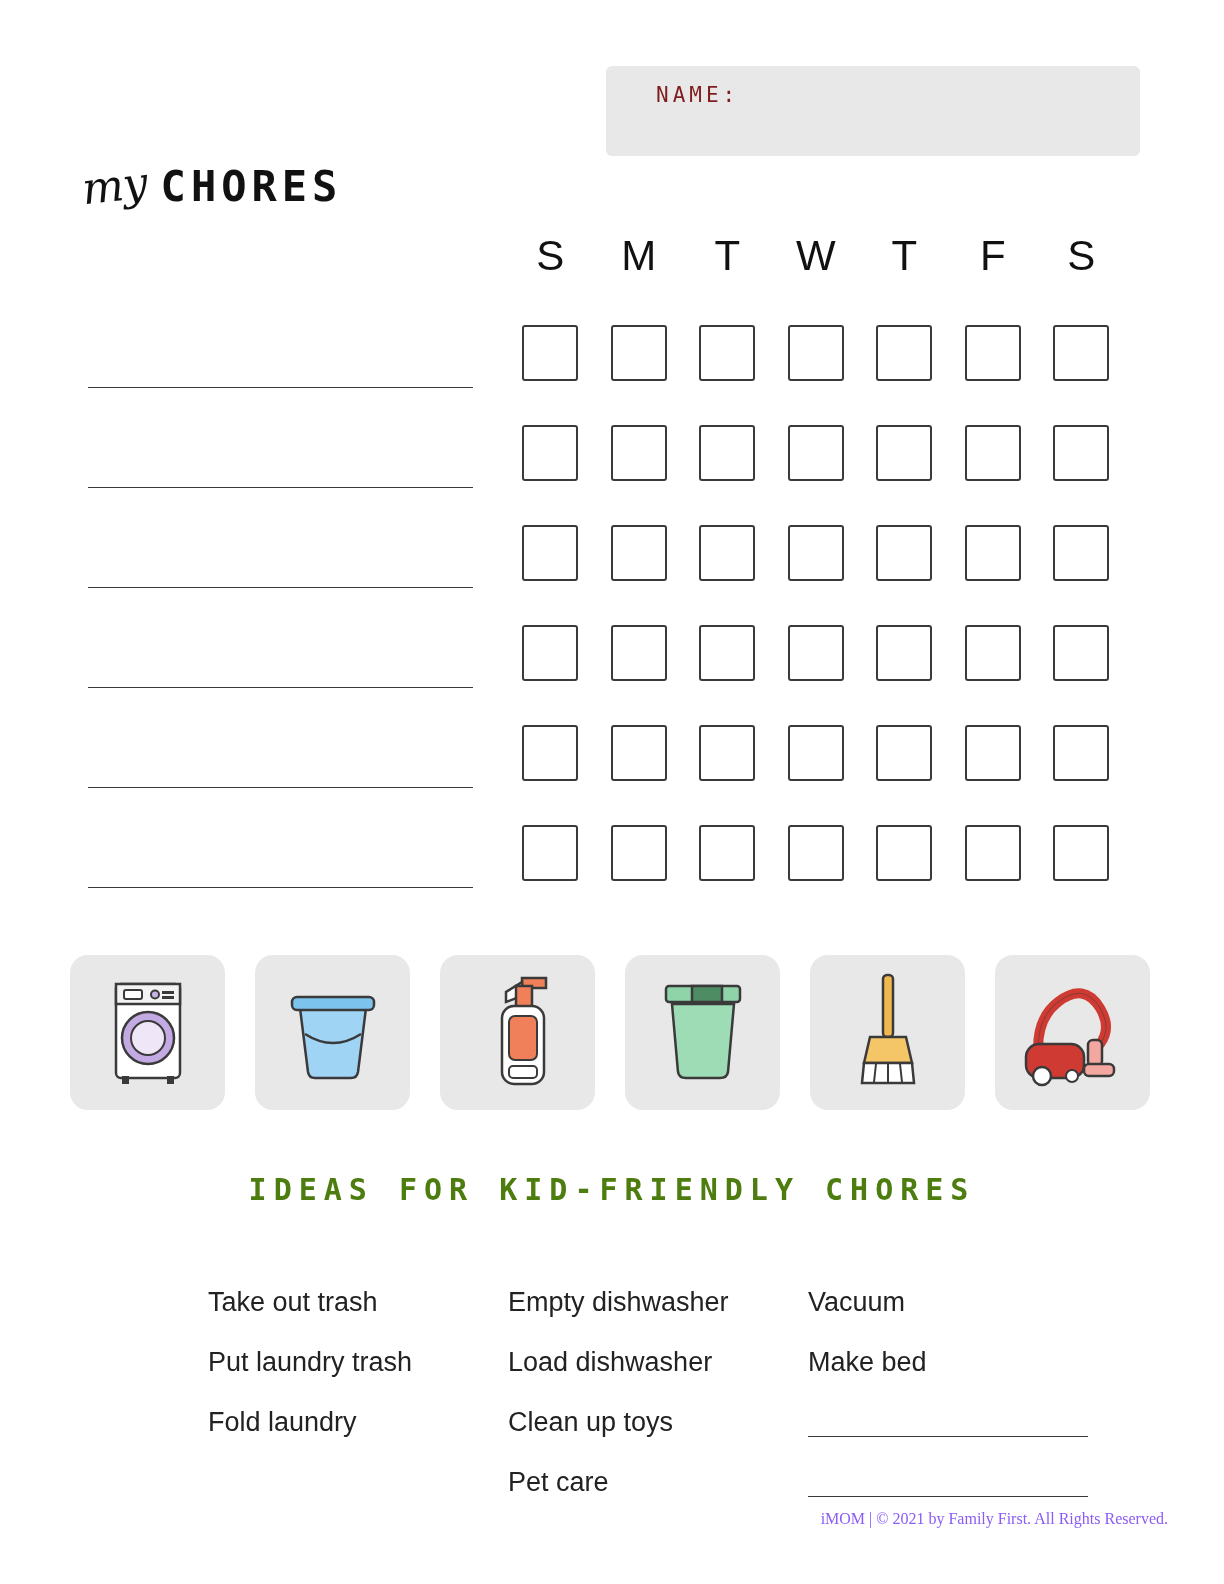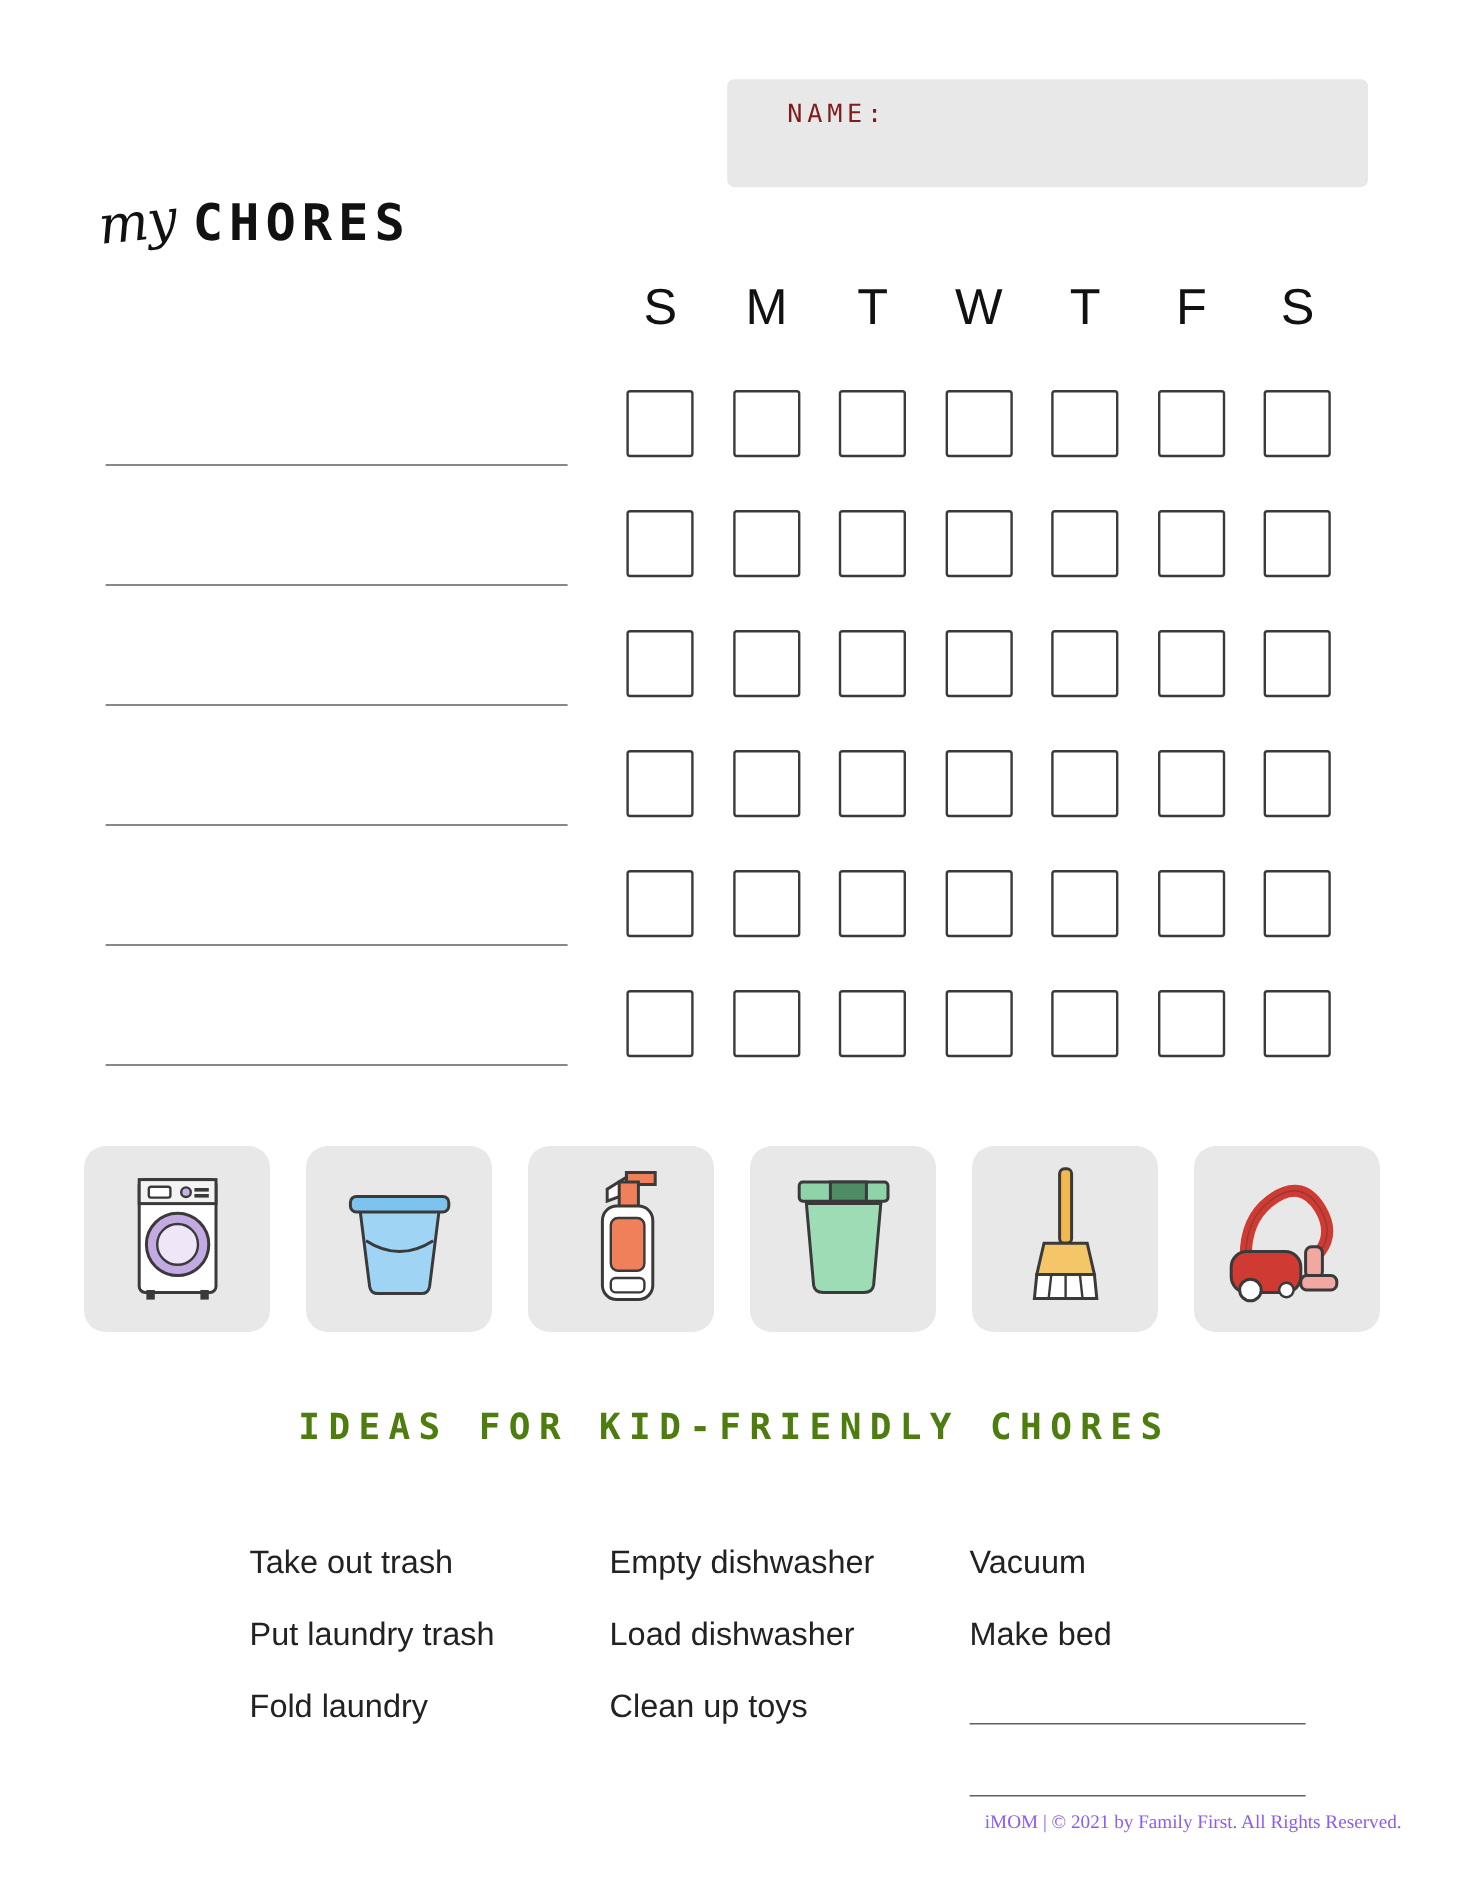--- a/index.html
+++ b/index.html
@@ -469,20 +469,21 @@
   <div class="ideas-col">
     <div class="idea">Take out trash</div>
     <div class="idea">Put laundry trash</div>
     <div class="idea">Fold laundry</div>
   </div>
 
   <div class="ideas-col">
     <div class="idea">Empty dishwasher</div>
     <div class="idea">Load dishwasher</div>
     <div class="idea">Clean up toys</div>
+    <div class="idea">Pet care</div>
   </div>
 
   <div class="ideas-col">
     <div class="idea">Vacuum</div>
     <div class="idea">Make bed</div>
     <div class="idea-blank"></div>
     <div class="idea-blank"></div>
   </div>
 
 </div>

